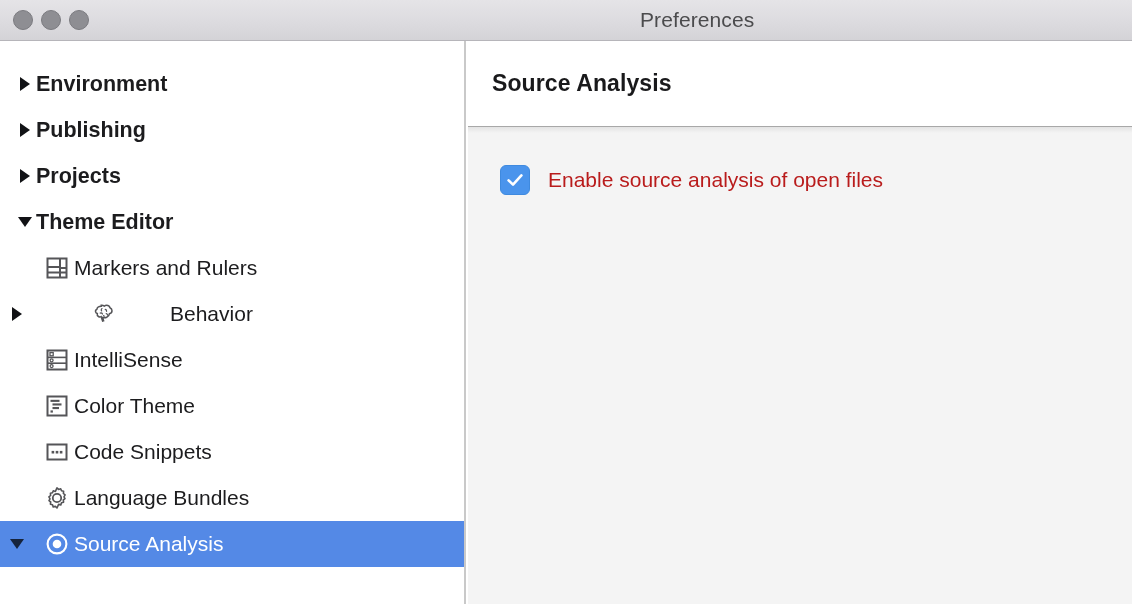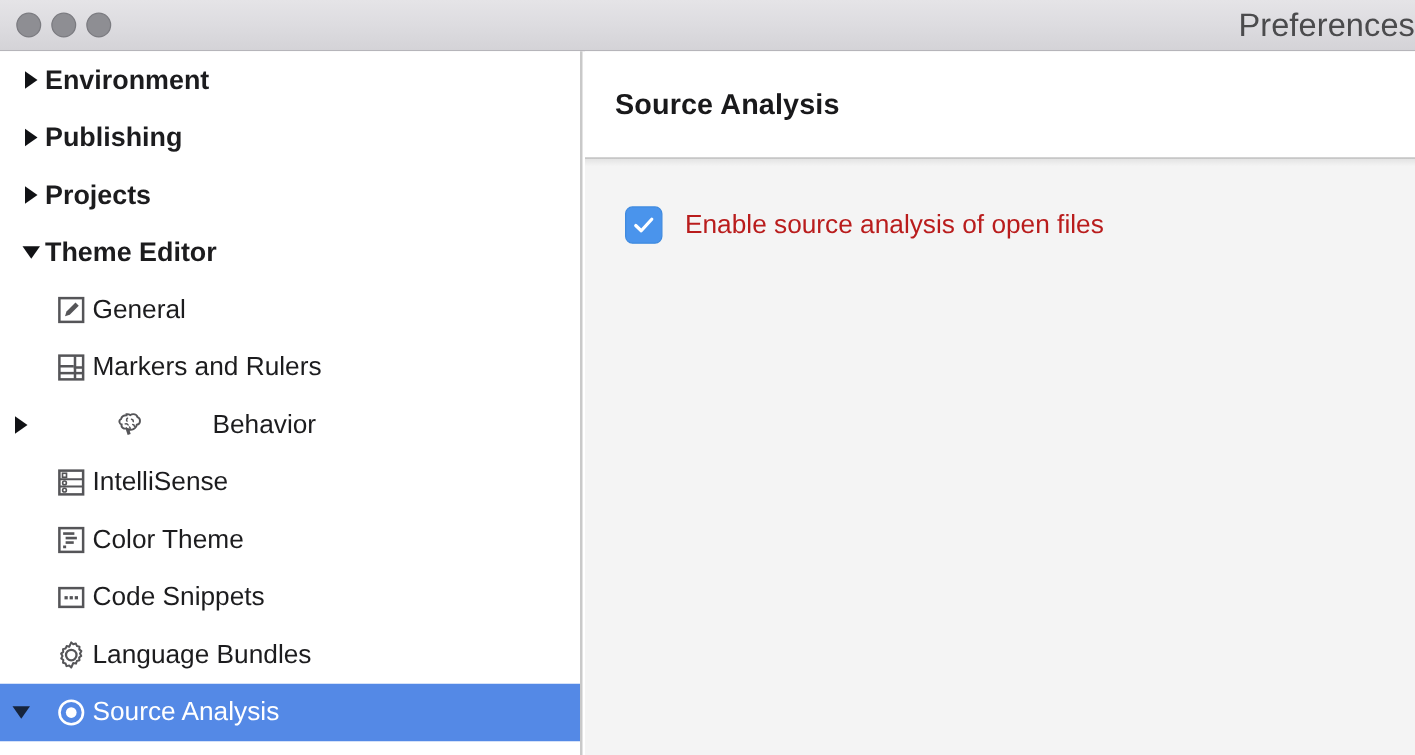--- a/index.html
+++ b/index.html
@@ -46,40 +46,40 @@
     border-radius: 50%;
     background: #8e8e93;
     border: 1px solid #7b7b80;
     box-sizing: border-box;
   }
   .title-text {
     position: absolute;
     left: 0; top: 0;
     width: 1132px;
     line-height: 40px;
-    text-align: right;
-    font-size: 26px;
+    text-align: left;
+    font-size: 21px;
     color: #4b4b4d;
     letter-spacing: 0.1px;
     padding-left: 640px;
     box-sizing: border-box;
   }
 
   
   .sidebar {
     position: absolute;
     left: 0; top: 41px;
     width: 466px;
     height: 563px;
     background: #ffffff;
     border-right: 2px solid #c9c9c9;
     box-sizing: border-box;
     overflow: hidden;
   }
-  .tree { padding-top: 0; }
+  .tree { padding-top: 20px; }
 
   .row {
     position: relative;
     height: 46px;
     display: flex;
     align-items: center;
     box-sizing: border-box;
   }
   .row.selected { background: #5489e6; }
 
@@ -226,29 +226,20 @@
         <div class="label">Projects</div>
       </div>
 
       <div class="row top lvl0">
         <div class="twisty">
             <div class="tri open"></div>
           </div>
         <div class="label">Theme Editor</div>
       </div>
 
-      <div class="row lvl1">
-        <div class="icon-slot">
-          <svg width="24" height="24" viewBox="0 0 24 24">
-            <rect x="2.5" y="2.5" width="19" height="19" fill="none" stroke="#555558" stroke-width="2"></rect>
-            <path d="M7 17 L8.2 13.2 L15.4 6 L18 8.6 L10.8 15.8 Z" fill="#555558"></path>
-          </svg>
-        </div>
-        <div class="label">General</div>
-      </div>
 
       <div class="row lvl1">
         <div class="icon-slot">
           <svg width="24" height="24" viewBox="0 0 24 24">
             <rect x="2.5" y="2.5" width="19" height="19" fill="none" stroke="#555558" stroke-width="2"></rect>
             <rect x="14" y="3" width="2" height="18" fill="#555558"></rect>
             <rect x="3" y="10" width="11" height="2" fill="#555558"></rect>
             <rect x="3" y="15.5" width="18" height="2" fill="#555558"></rect>
             <rect x="14" y="11" width="7" height="2" fill="#555558"></rect>
           </svg>

